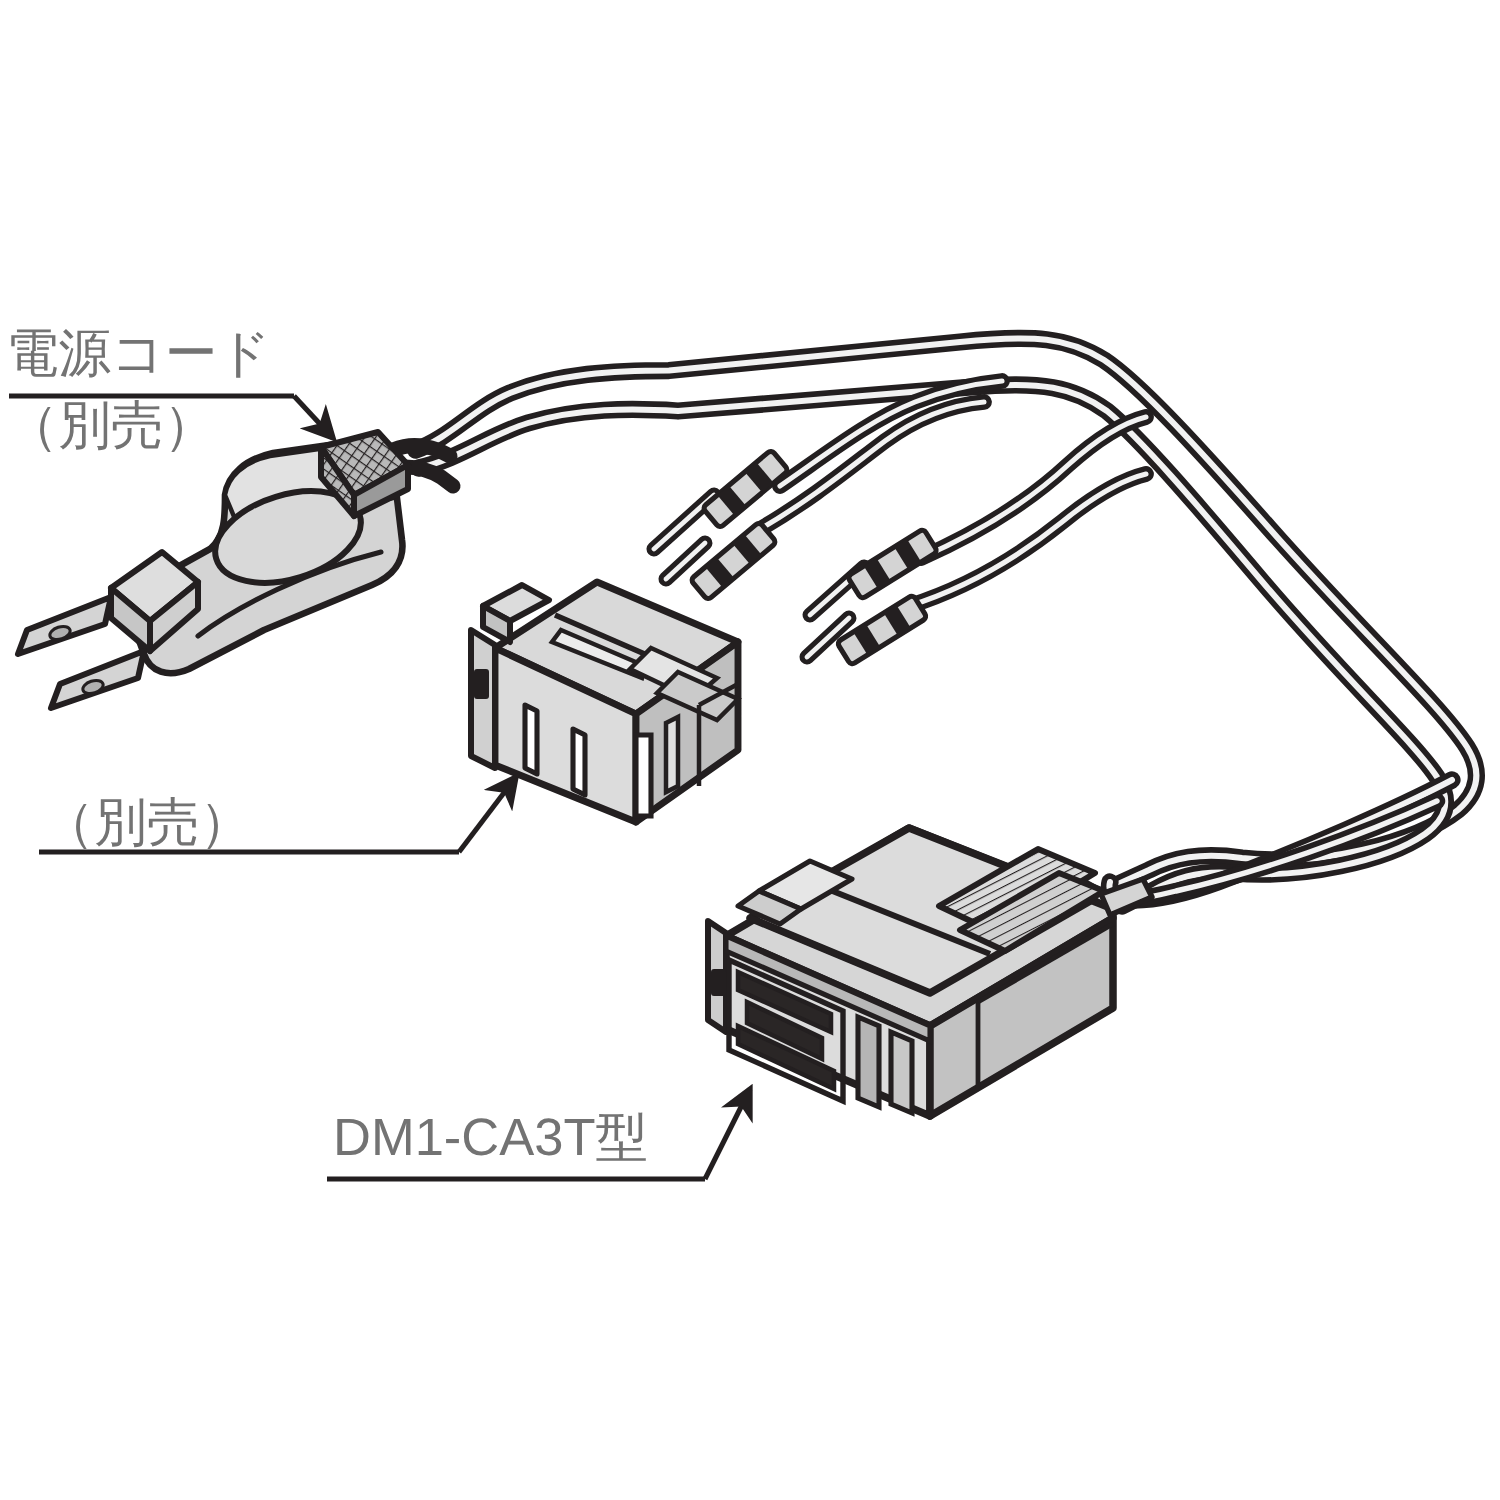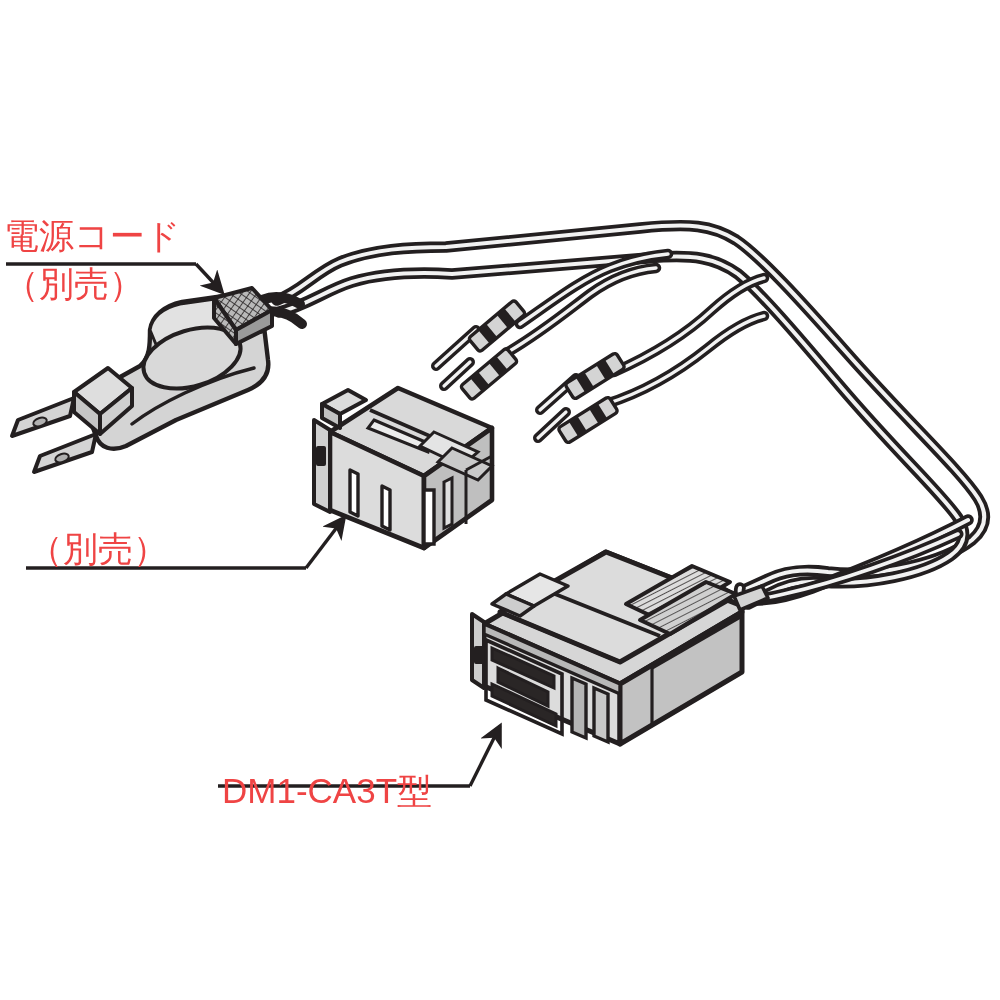--- a/index.html
+++ b/index.html
@@ -21,34 +21,33 @@
   }
   #art {
     position: absolute;
     left: 0;
     top: 0;
     width: 1000px;
     height: 1000px;
   }
   .label {
     position: absolute;
-    color: #ef4444;
+    color: #737373;
     white-space: nowrap;
     line-height: 1.08;
     letter-spacing: 0px;
   }
   .label .ln {
     display: block;
   }
   .jp {
     font-family: "DejaVu Sans", sans-serif;
   }
   .lat {
     font-family: "Liberation Sans", sans-serif;
-    margin-top: 32px;
   }
   #label-power-cord {
     left: 4px;
     top: 218px;
     font-size: 35px;
   }
   #label-power-cord .ln1 { padding-bottom: 3px; }
   #label-power-cord .ln2 { padding-top: 7px; }
   #label-outlet {
     left: 28px;

